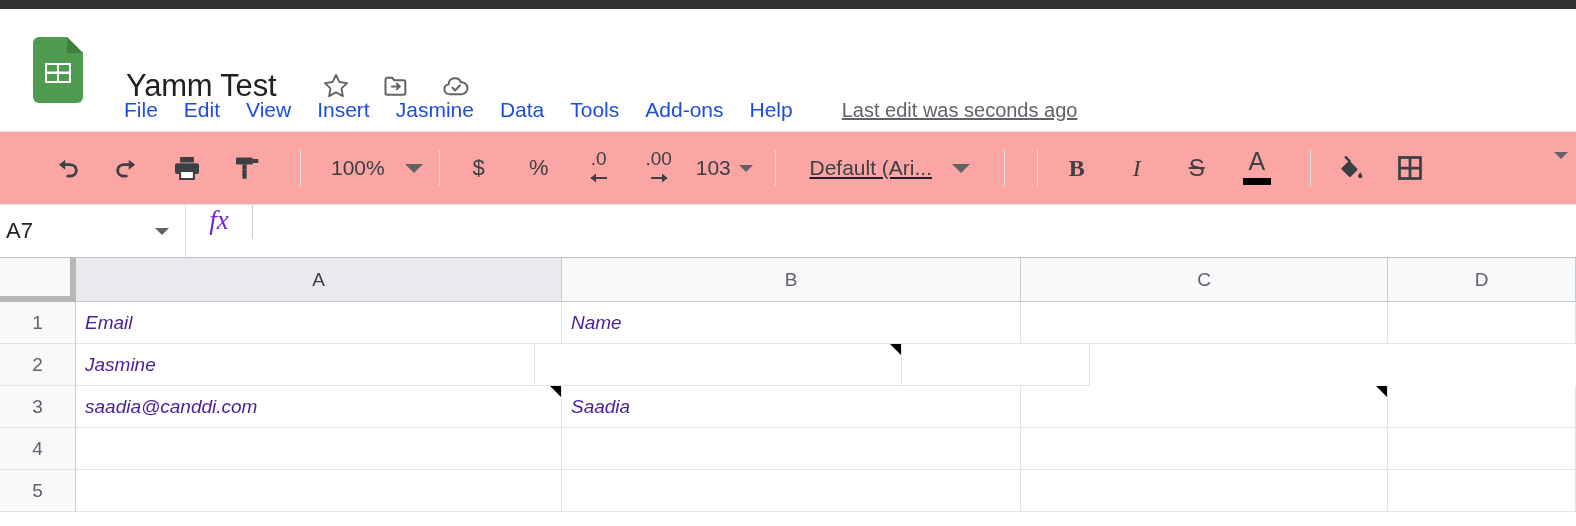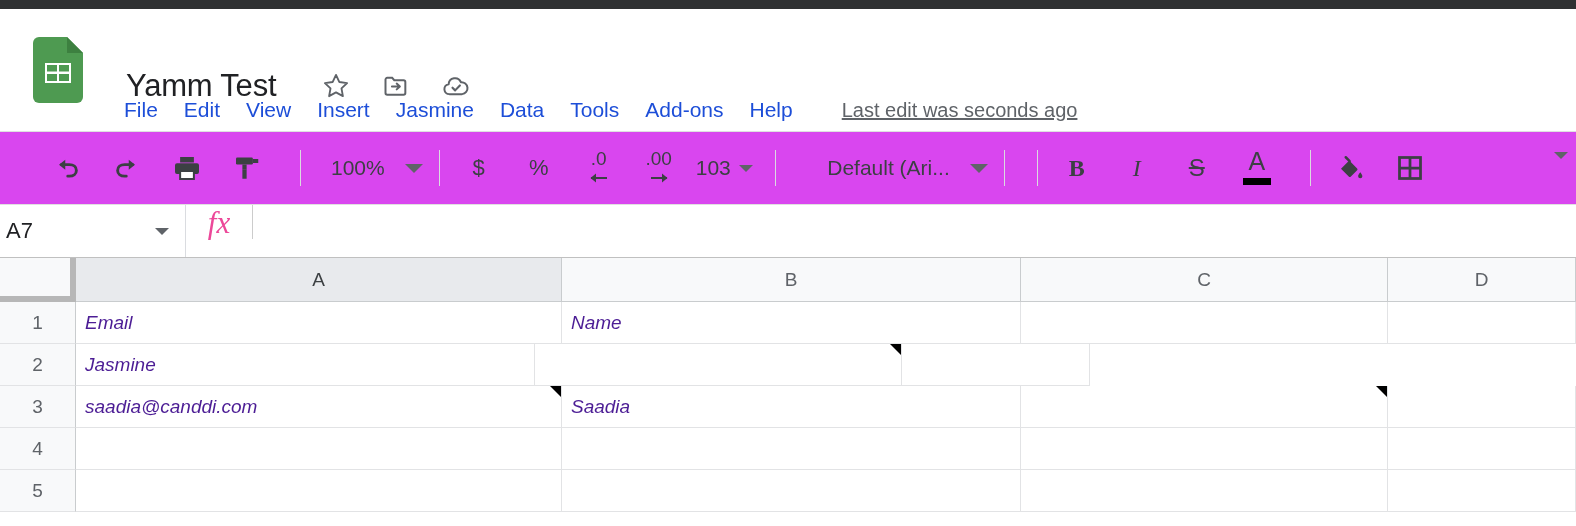--- a/index.html
+++ b/index.html
@@ -95,21 +95,21 @@
     color: #5f6368;
     text-decoration: underline;
     margin-left: 36px;
     white-space: nowrap;
     cursor: pointer;
   }
 
   
   .toolbar {
     height: 72px;
-    background: #d946ef;
+    background: #fca5a5;
     display: flex;
     align-items: center;
     padding-left: 44px;
     position: relative;
     border-bottom: 1px solid #e0e0e0;
   }
   .tb-btn {
     width: 46px;
     height: 46px;
     display: flex;
@@ -149,21 +149,21 @@
     border-left: 9px solid transparent;
     border-right: 9px solid transparent;
     border-top: 9px solid #5f6368;
   }
   .caret.sm {
     border-left-width: 7px;
     border-right-width: 7px;
     border-top-width: 7px;
   }
   .zoom-combo { margin-left: 14px; }
-  .font-combo { width: 196px; justify-content: flex-end; }
+  .font-combo { width: 196px; justify-content: center; text-decoration: underline; }
   .size-combo { width: 130px; justify-content: space-between; }
 
   .fmt-txt {
     font-size: 22px;
     color: #3c4043;
     font-weight: 400;
   }
   .dec-wrap {
     position: relative;
     width: 46px;
@@ -245,22 +245,22 @@
     flex: 1;
   }
   .name-box .caret { margin-right: 16px; }
   .fx-icon {
     width: 66px;
     display: flex;
     align-items: center;
     justify-content: center;
     font-family: "Liberation Serif", serif;
     font-style: italic;
-    font-size: 31px;
-    color: #ec4899;
+    font-size: 27px;
+    color: #6d28d9;
   }
   .fx-divider {
     width: 1px;
     height: 34px;
     background: #cccccc;
   }
   .formula-input {
     flex: 1;
     height: 52px;
     border: none;

